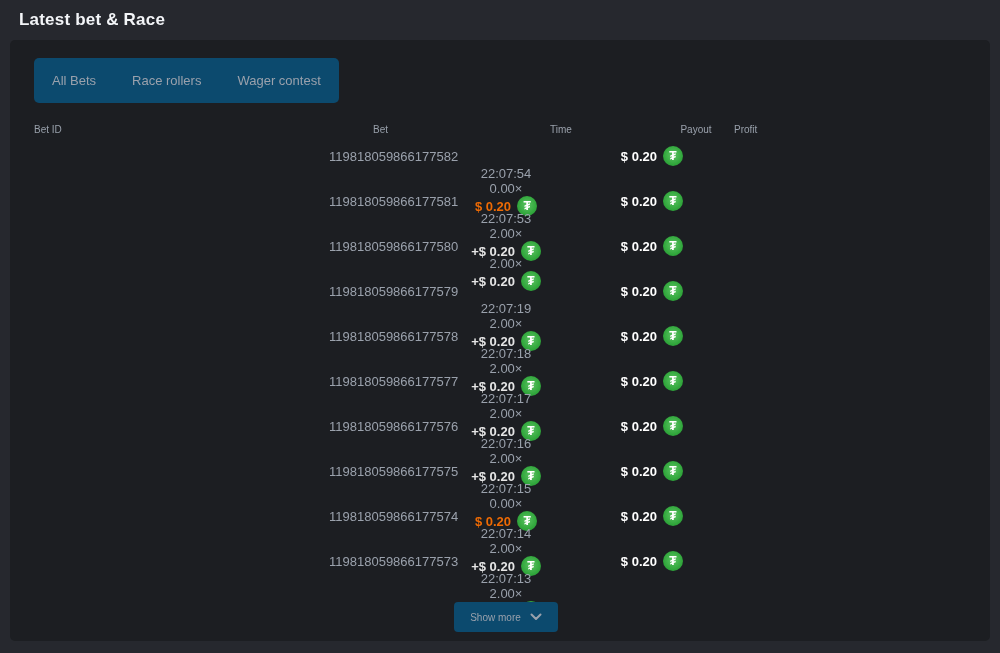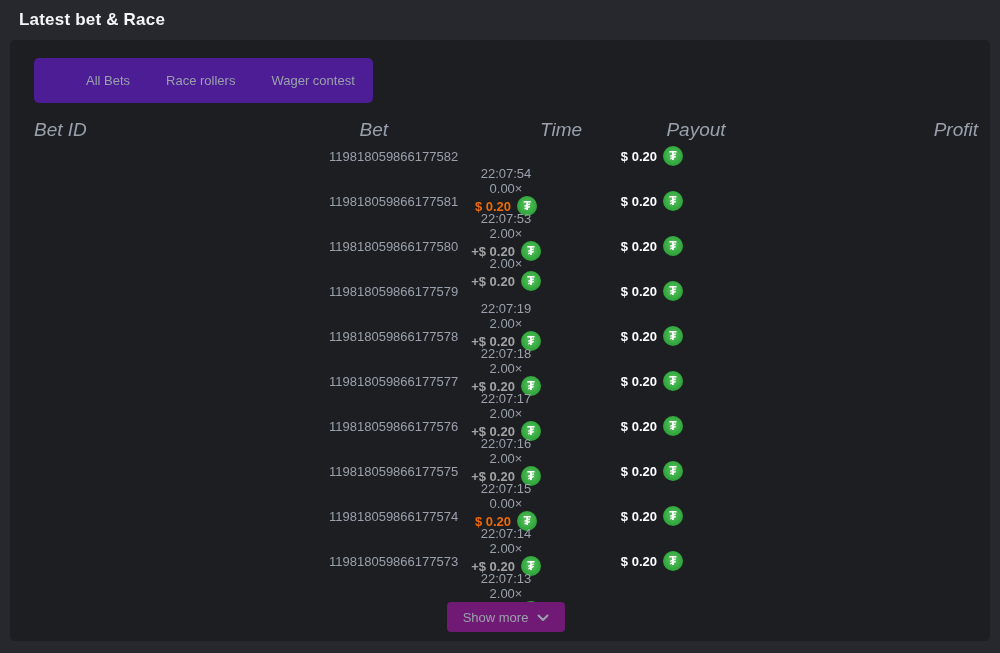--- a/index.html
+++ b/index.html
@@ -25,25 +25,24 @@
   .panel {
     margin:0 10px;
     height:601px;
     background:#1c1e22;
     border-radius:5px;
     padding:18px 12px 0 24px;
   }
   
   .tabs {
     display:inline-flex;
-    background:#4c1d95;
+    background:#0c4a6e;
     border-radius:5px;
     height:45px;
     overflow:hidden;
-    padding-left:34px;
   }
   .tab {
     display:flex;
     align-items:center;
     padding:0 18px;
     font-size:13px;
     color:#9aa1ac;
     cursor:pointer;
     border-radius:5px;
     white-space:nowrap;
@@ -51,67 +50,66 @@
   .tab.active {
     background:#1e2025;
     color:#ffffff;
     font-weight:700;
   }
   
   .thead, .row { display:flex; align-items:center; }
   .thead {
     margin-top:10px;
     height:33px;
-    font-size:19px;
+    font-size:10px;
     color:#98a0ab;
-    font-style:italic;
   }
   .row { height:45px; font-size:13px;flex-direction:column; }
   .c-main {
     width:354px;
     display:flex;
     justify-content:space-between;
     align-items:center;
   }
   .c-gap  { width:76px; }
   .c-time { width:194px; text-align:center; color:#9aa1ac; }
   .c-payout { width:76px; text-align:center; color:#9aa1ac; }
-  .c-profit { flex:1; display:flex; justify-content:flex-end; align-items:center; }
+  .c-profit { flex:1; display:flex; align-items:center; }
   .betid { color:#9aa1ac; }
   .bet-cluster { display:flex; align-items:center; }
   .bet-text { color:#ffffff; font-weight:700; }
   .coin {
     width:20px; height:20px;
     margin-left:6px;
     border-radius:50%;
     background:radial-gradient(circle at 50% 45%, #5cc463 0%, #2fa53a 65%, #28953a 100%);
     color:#ffffff;
     font-size:12px;
     font-weight:700;
     display:inline-flex;
     align-items:center;
     justify-content:center;
     flex:0 0 20px;
   }
   .profit-text { font-weight:700; }
-  .profit-win  .profit-text { color:#a3a3a3; }
+  .profit-win  .profit-text { color:#e5e5e5; }
   .profit-loss .profit-text { color:#ed6a04; }
   
   .show-more-wrap { display:flex; justify-content:center; margin-top:6px; }
   .show-more {
     display:inline-flex;
     align-items:center;
     gap:9px;
     height:30px;
     padding:0 16px;
-    background:#701a75;
+    background:#0c4a6e;
     border:none;
     border-radius:4px;
     color:#9aa1ac;
-    font-size:13px;
+    font-size:10px;
     font-family:"Liberation Sans", sans-serif;
     cursor:pointer;
   }
   .chev { display:inline-block; }
 </style>
 </head>
 <body>
 
 <div class="topbar">
   <span class="page-title">Latest bet &amp; Race</span>

